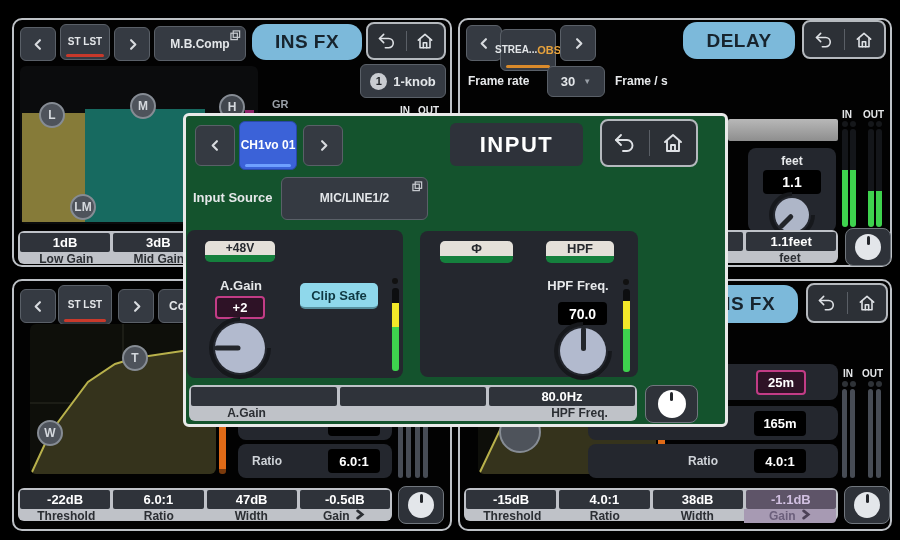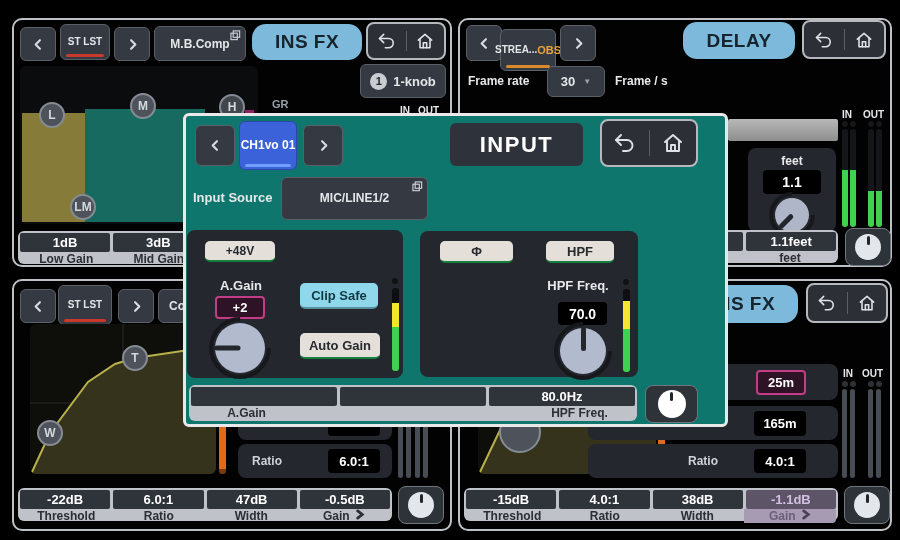--- a/index.html
+++ b/index.html
@@ -1,41 +1,41 @@
 <!DOCTYPE html>
 <html><head>
 <meta charset="utf-8">
 <style>
 *{margin:0;padding:0;box-sizing:border-box}
 html,body{width:900px;height:540px;background:#000;overflow:hidden;
   font-family:"Liberation Sans",sans-serif;-webkit-font-smoothing:antialiased}
 .abs{position:absolute}
 .panel{position:absolute;background:#020202;border:2px solid #bdc1c6;border-radius:10px}
-.dialog{position:absolute;background:#0f766e;border:3px solid #e9e9e9;border-radius:6px;z-index:30}
+.dialog{position:absolute;background:#14532d;border:3px solid #e9e9e9;border-radius:6px;z-index:30}
 .btn{position:absolute;background:#353a42;border:1px solid #5a6068;border-radius:6px;
   color:#e3e6e9;display:flex;align-items:center;justify-content:center}
 .chbtn{flex-direction:row;line-height:1.12;font-weight:bold;text-align:center}
 .chbtn .ul{position:absolute;left:5px;right:5px;bottom:2px;height:3px;border-radius:2px}
 .title-hl{position:absolute;background:#7cb9da;color:#17242e;font-weight:bold;
   border-radius:14px;display:flex;align-items:center;justify-content:center;letter-spacing:.5px}
 .title-dk{position:absolute;background:#2e323a;color:#fff;font-weight:bold;border-radius:6px;
   display:flex;align-items:center;justify-content:center;letter-spacing:1.5px}
 .navgrp{position:absolute;background:#2c3036;border:2px solid #b5b9be;border-radius:8px;
   display:flex;align-items:center;justify-content:space-evenly}
 .navgrp .sep{width:1px;height:60%;background:#5a5f66}
 .chev{width:17px;height:17px}
 .chev path{stroke:#d8dbdf;stroke-width:3;fill:none;stroke-linecap:round;stroke-linejoin:round}
 .ic path,.ic rect{stroke:#dfe2e6;stroke-width:1.9;fill:none;stroke-linecap:round;stroke-linejoin:round}
 .lbl{position:absolute;color:#e6e8ea;font-weight:bold}
 .dim{color:#9aa0a8}
 .vbox{position:absolute;background:#000;color:#fff;font-weight:bold;border-radius:4px;
   display:flex;align-items:center;justify-content:center}
 .vbox.mag{border:2px solid #c23c86;background:#2e1226}
 .litebtn{position:absolute;background:#e4e0d9;color:#26292e;font-weight:bold;border-radius:5px;
-  border-bottom:2px solid #15803d;display:flex;align-items:center;justify-content:center}
+  border-bottom:7px solid #15803d;display:flex;align-items:center;justify-content:center}
 .cyanbtn{position:absolute;background:#8fd8eb;color:#0f3842;font-weight:bold;border-radius:5px;
   border-bottom:2px solid #58909e;display:flex;align-items:center;justify-content:center}
 .pbar{position:absolute;background:#bfc2c8;border-radius:6px;padding:2px}
 .pbar .cells{display:flex;gap:3px;height:19px}
 .pbar .cell{flex:1;background:#2f333a;border-radius:2px;color:#fff;font-weight:bold;font-size:13px;
   display:flex;align-items:center;justify-content:center}
 .pbar .labels{display:flex;height:14px;margin-top:0px}
 .pbar .lab{flex:1;color:#2b2e33;font-size:12px;font-weight:bold;display:flex;
   align-items:flex-start;justify-content:center;gap:4px}
 .cell.hl{background:#5e5468;color:#d0bfe0}
@@ -433,21 +433,20 @@
   </div>
 
   <div class="rowbox" style="left:1px;top:114px;width:216px;height:148px;background:#24272e">
     <div class="litebtn" style="left:18px;top:11px;width:70px;height:21px;font-size:12px">+48V</div>
     <div class="lbl" style="left:23px;top:48px;width:62px;text-align:center;font-size:13px">A.Gain</div>
     <div class="vbox mag" style="left:28px;top:66px;width:50px;height:23px;font-size:13px">+2</div>
     <div class="knob" style="left:28px;top:93px;width:50px;height:50px">
       <div class="ptr" style="transform:rotate(90deg)"></div>
     </div>
     <div class="cyanbtn" style="left:113px;top:53px;width:78px;height:26px;font-size:13px">Clip Safe</div>
-    <div class="litebtn" style="left:113px;top:103px;width:80px;height:26px;font-size:13px">Auto Gain</div>
     <div class="mled" style="left:205px;top:48px;background:#111"></div>
     <div class="mbar" style="left:205px;top:58px;height:83px;background:linear-gradient(#0d0e10 0 18%,#f2e829 18% 47%,#3ed34e 47% 100%)"></div>
   </div>
 
   <div class="rowbox" style="left:234px;top:115px;width:218px;height:146px;background:#24272e">
     <div class="litebtn" style="left:20px;top:10px;width:73px;height:22px;font-size:13px">Φ</div>
     <div class="litebtn" style="left:126px;top:10px;width:68px;height:22px;font-size:13px">HPF</div>
     <div class="lbl" style="left:112px;top:47px;width:92px;text-align:center;font-size:13px">HPF Freq.</div>
     <div class="vbox" style="left:138px;top:71px;width:49px;height:23px;font-size:14px">70.0</div>
     <div class="knob" style="left:140px;top:97px;width:46px;height:46px">

